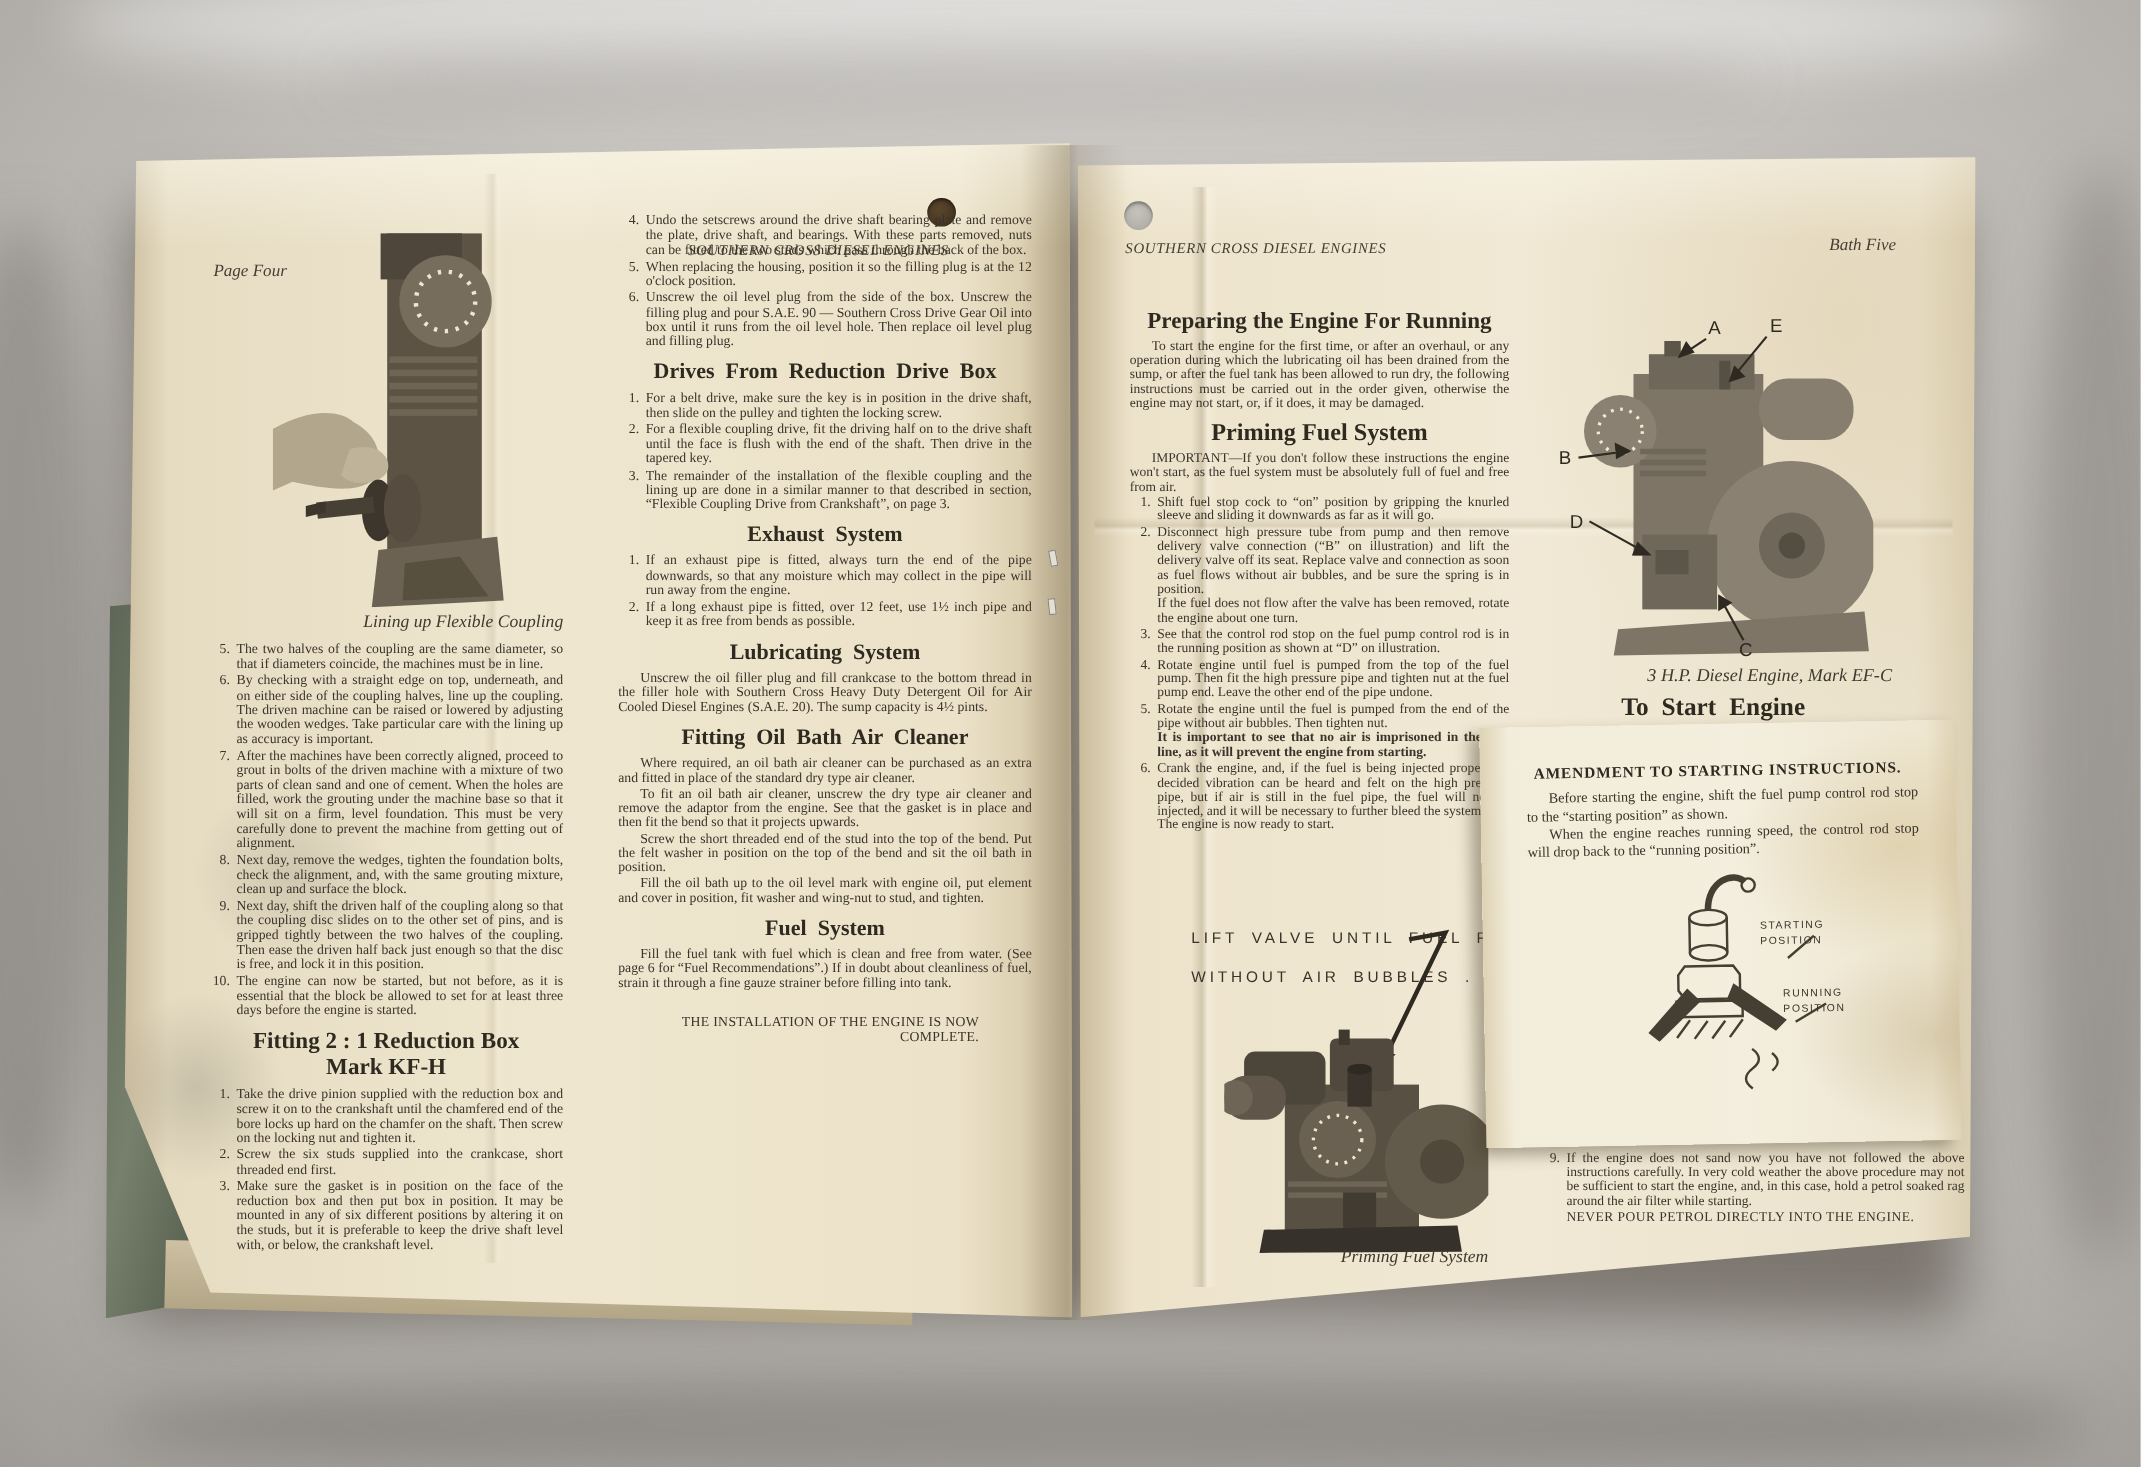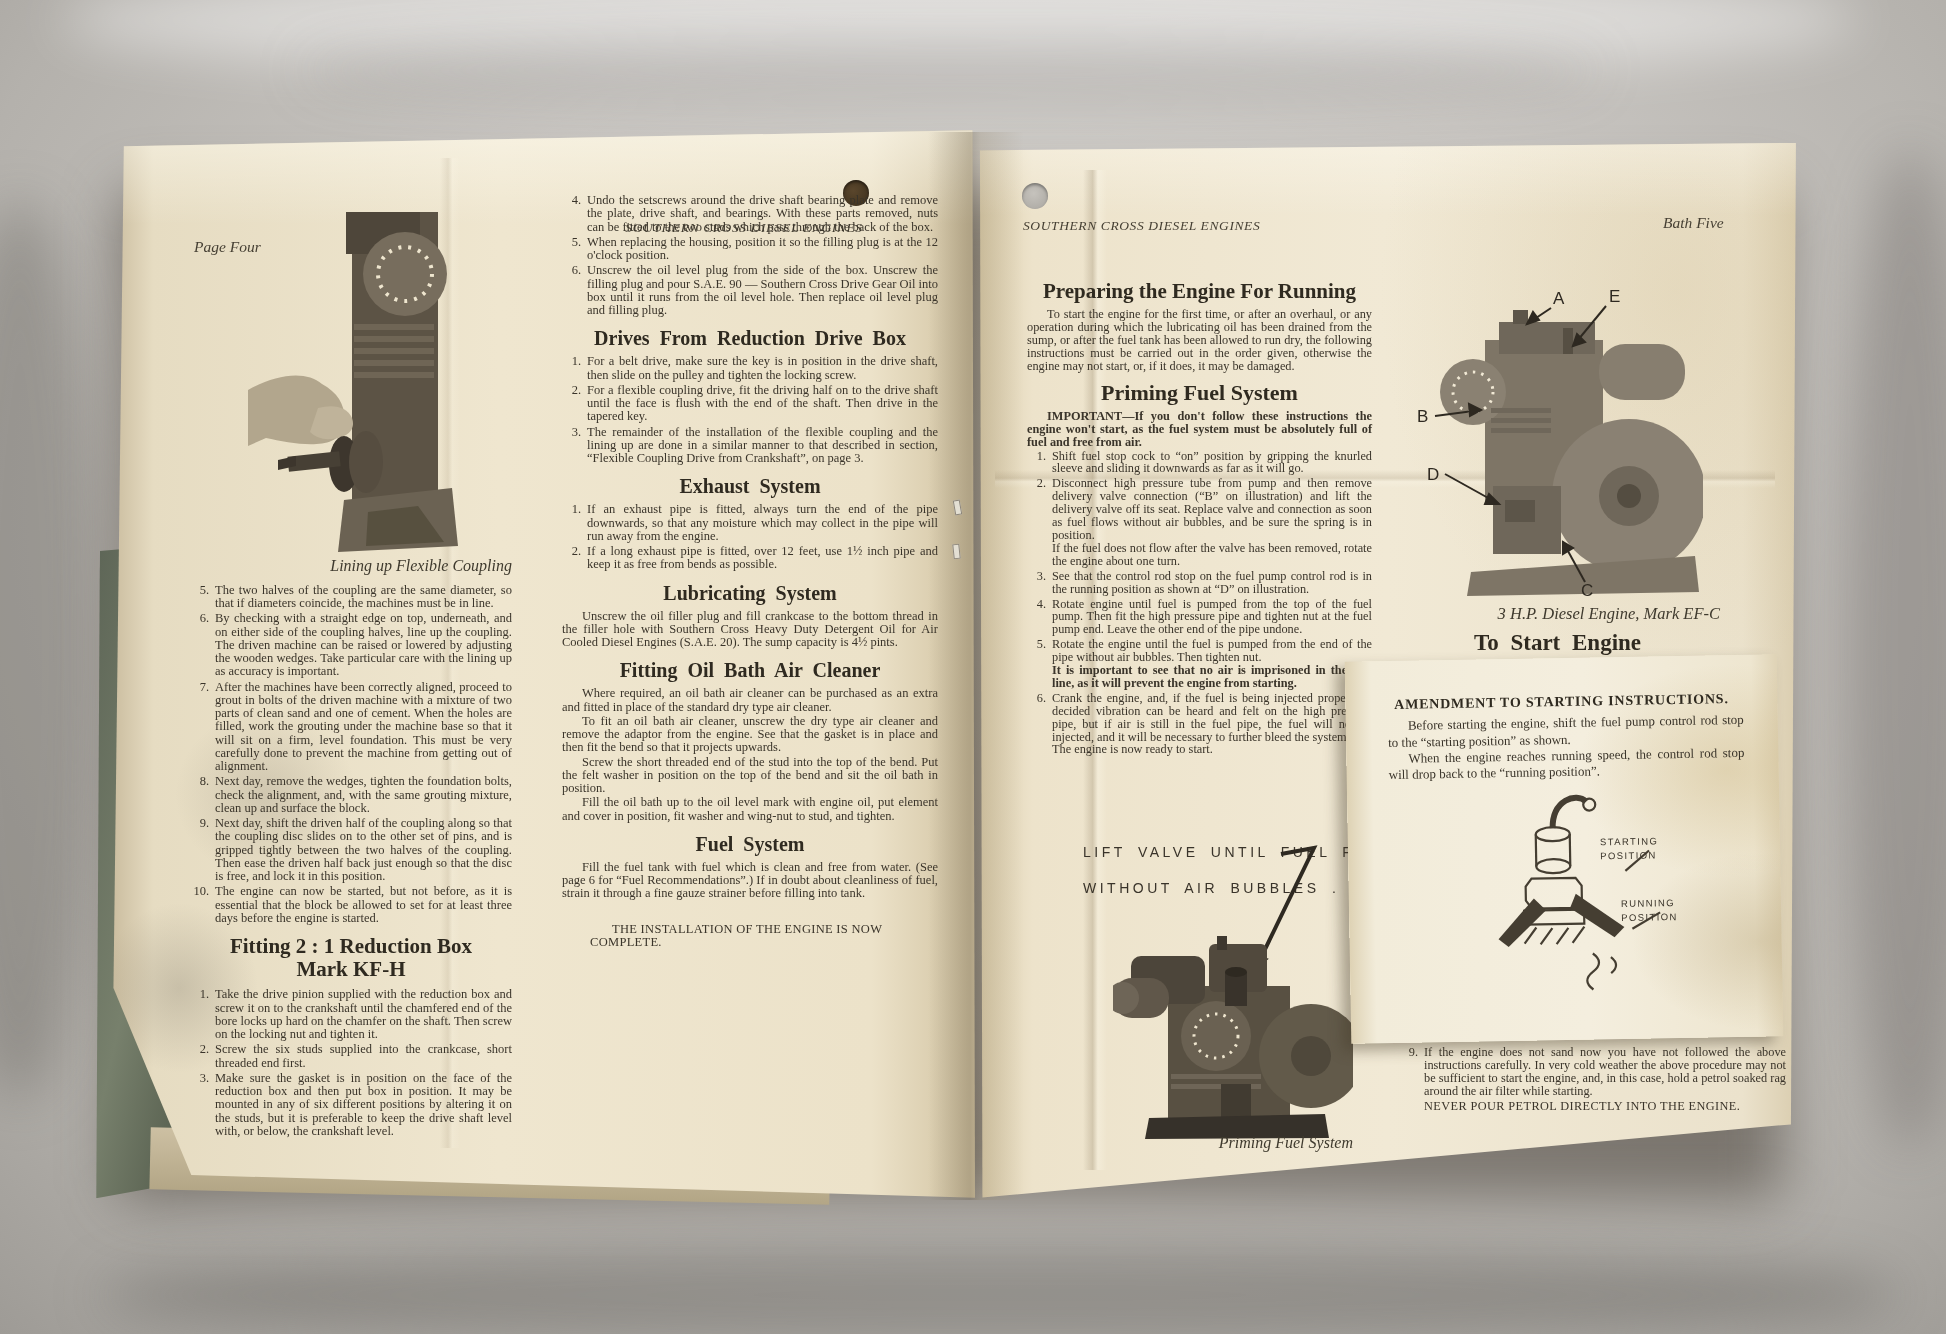--- a/index.html
+++ b/index.html
@@ -157,36 +157,36 @@
         <div class="p">Where required, an oil bath air cleaner can be purchased as an extra and fitted in place of the standard dry type air cleaner.</div>
 
         <div class="p">To fit an oil bath air cleaner, unscrew the dry type air cleaner and remove the adaptor from the engine.  See that the gasket is in place and then fit the bend so that it projects upwards.</div>
 
         <div class="p">Screw the short threaded end of the stud into the top of the bend.  Put the felt washer in position on the top of the bend and sit the oil bath in position.</div>
 
         <div class="p">Fill the oil bath up to the oil level mark with engine oil, put element and cover in position, fit washer and wing-nut to stud, and tighten.</div>
       </div>
     <div class="h h-sec">Fuel System</div>
     <div class="p">Fill the fuel tank with fuel which is clean and free from water.  (See page 6 for “Fuel Recommendations”.) If in doubt about cleanliness of fuel, strain it through a fine gauze strainer before filling into tank.</div>
-    <div style="margin:22px 0 0 28px;width:300px;text-indent:22px;text-align:left;letter-spacing:.3px;">THE INSTALLATION OF THE ENGINE IS NOW COMPLETE.</div>
+    <div style="margin:22px 0 0 28px;width:300px;text-indent:22px;text-align:right;letter-spacing:.3px;">THE INSTALLATION OF THE ENGINE IS NOW COMPLETE.</div>
   </div>
 </div>
 
 <div id="right-page" class="page">
   <div class="crease-v" style="left:108px;top:40px;width:24px;height:1000px;"></div>
   <div class="crease-h" style="left:20px;top:340px;width:780px;height:18px;"></div>
   <div class="hole" style="left:47px;top:53px;background:radial-gradient(circle at 45% 40%, #c6c3bd, #a9a6a0);box-shadow:inset 0 2px 3px rgba(0,0,0,.35);"></div>
   <div class="runhead" style="position:absolute;left:48px;top:88px;">SOUTHERN CROSS DIESEL ENGINES</div>
   <div class="pagelab" style="position:absolute;left:688px;top:84px;">Bath Five</div>
 
   <div class="col" style="left:52px;top:150px;width:345px;font-size:12.3px;line-height:1.05;">
     <div class="h" style="font-size:21px;margin-bottom:5px;">Preparing the Engine For Running</div>
     <div class="p">To start the engine for the first time, or after an overhaul, or any operation during which the lubricating oil has been drained from the sump, or after the fuel tank has been allowed to run dry, the following instructions must be carried out in the order given, otherwise the engine may not start, or, if it does, it may be damaged.</div>
     <div class="h" style="font-size:22px;margin:8px 0 5px;">Priming Fuel System</div>
-    <div class="p" style="font-weight:bold;">IMPORTANT—If you don't follow these instructions the engine won't start, as the fuel system must be absolutely full of fuel and free from air.</div>
+    <div class="p" style="font-weight:normal;">IMPORTANT—If you don't follow these instructions the engine won't start, as the fuel system must be absolutely full of fuel and free from air.</div>
     <div>
 
         <div class="item"><span class="num">1.</span><span class="txt">Shift fuel stop cock to “on” position by gripping the knurled sleeve and sliding it downwards as far as it will go.</span><span class="bold-note"></span><span class="tail"></span></div>
 
         <div class="item"><span class="num">2.</span><span class="txt">Disconnect high pressure tube from pump and then remove delivery valve connection (“B” on illustration) and lift the delivery valve off its seat. Replace valve and connection as soon as fuel flows without air bubbles, and be sure the spring is in position.</span><span class="bold-note"></span><span class="tail">If the fuel does not flow after the valve has been removed, rotate the engine about one turn.</span></div>
 
         <div class="item"><span class="num">3.</span><span class="txt">See that the control rod stop on the fuel pump control rod is in the running position as shown at “D” on illustration.</span><span class="bold-note"></span><span class="tail"></span></div>
 
         <div class="item"><span class="num">4.</span><span class="txt">Rotate engine until fuel is pumped from the top of the fuel pump.  Then fit the high pressure pipe and tighten nut at the fuel pump end.  Leave the other end of the pipe undone.</span><span class="bold-note"></span><span class="tail"></span></div>
 

